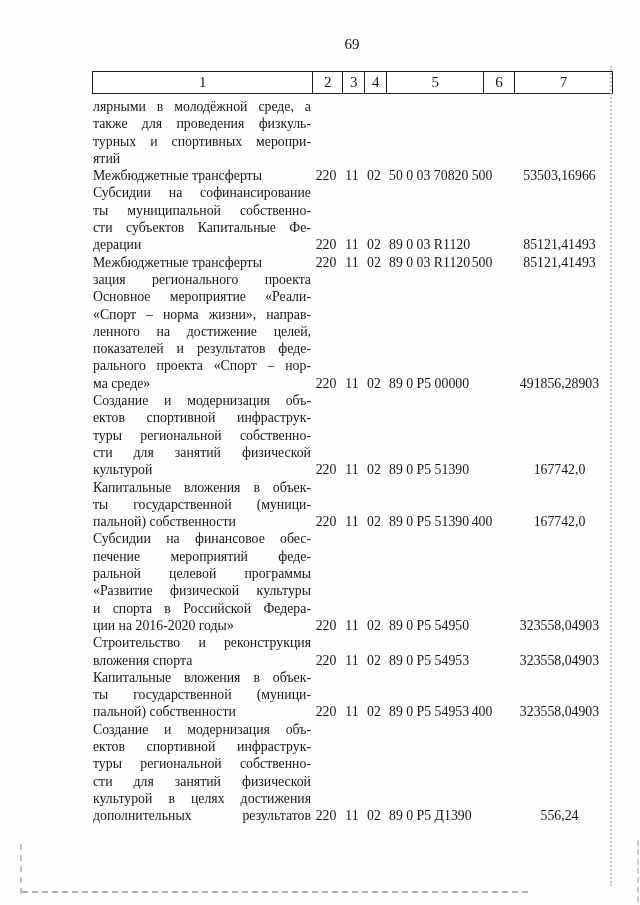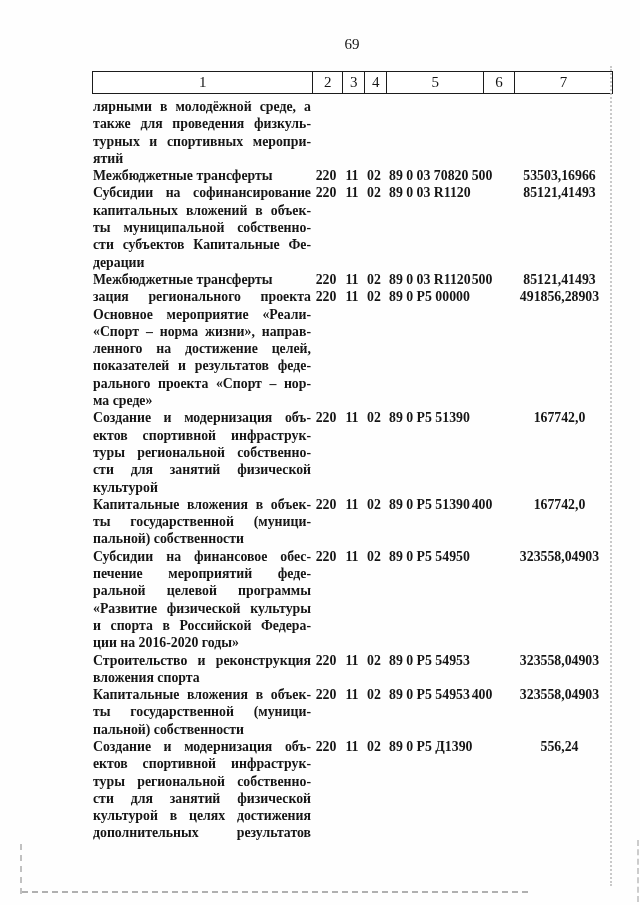--- a/index.html
+++ b/index.html
@@ -40,21 +40,21 @@
     background: #fff;
   }
   .h1 { width: 220.5px; } .h2 { width: 30px; } .h3 { width: 22px; }
   .h4 { width: 22px; }   .h5 { width: 97px; } .h6 { width: 31px; }
   .h7 { width: 98px; }
   .tbody {
     margin-top: 4px;
     font-size: 13.8px;
     line-height: 17.3px;
   }
-  .trow { display: flex; align-items: flex-start; font-weight: bold; }
+  .trow { display: flex; align-items: flex-end; }
   .b-name { width: 219px; padding-left: 1px; }
   .ln {
     height: 17.3px;
     overflow: hidden;
     white-space: nowrap;
     text-align: justify;
     text-align-last: justify;
   }
   .ln.flush { text-align-last: left; }
   .bc { white-space: nowrap; overflow: visible; }
@@ -115,28 +115,27 @@
           <div class="bc b6"></div>
           <div class="bc b7"></div>
         </div>
         <div class="trow">
           <div class="b-name">
             <div class="ln flush">Межбюджетные трансферты</div>
           </div>
           <div class="bc b2">220</div>
           <div class="bc b3">11</div>
           <div class="bc b4">02</div>
-          <div class="bc b5">89 0 03 70820</div>
+          <div class="bc b5">50 0 03 70820</div>
           <div class="bc b6">500</div>
           <div class="bc b7">53503,16966</div>
         </div>
         <div class="trow">
           <div class="b-name">
             <div class="ln">Субсидии на софинансирование</div>
-            <div class="ln">капитальных вложений в объек-</div>
             <div class="ln">ты муниципальной собственно-</div>
             <div class="ln">сти субъектов Капитальные Фе-</div>
             <div class="ln flush">дерации</div>
           </div>
           <div class="bc b2">220</div>
           <div class="bc b3">11</div>
           <div class="bc b4">02</div>
           <div class="bc b5">89 0 03 R1120</div>
           <div class="bc b6"></div>
           <div class="bc b7">85121,41493</div>

